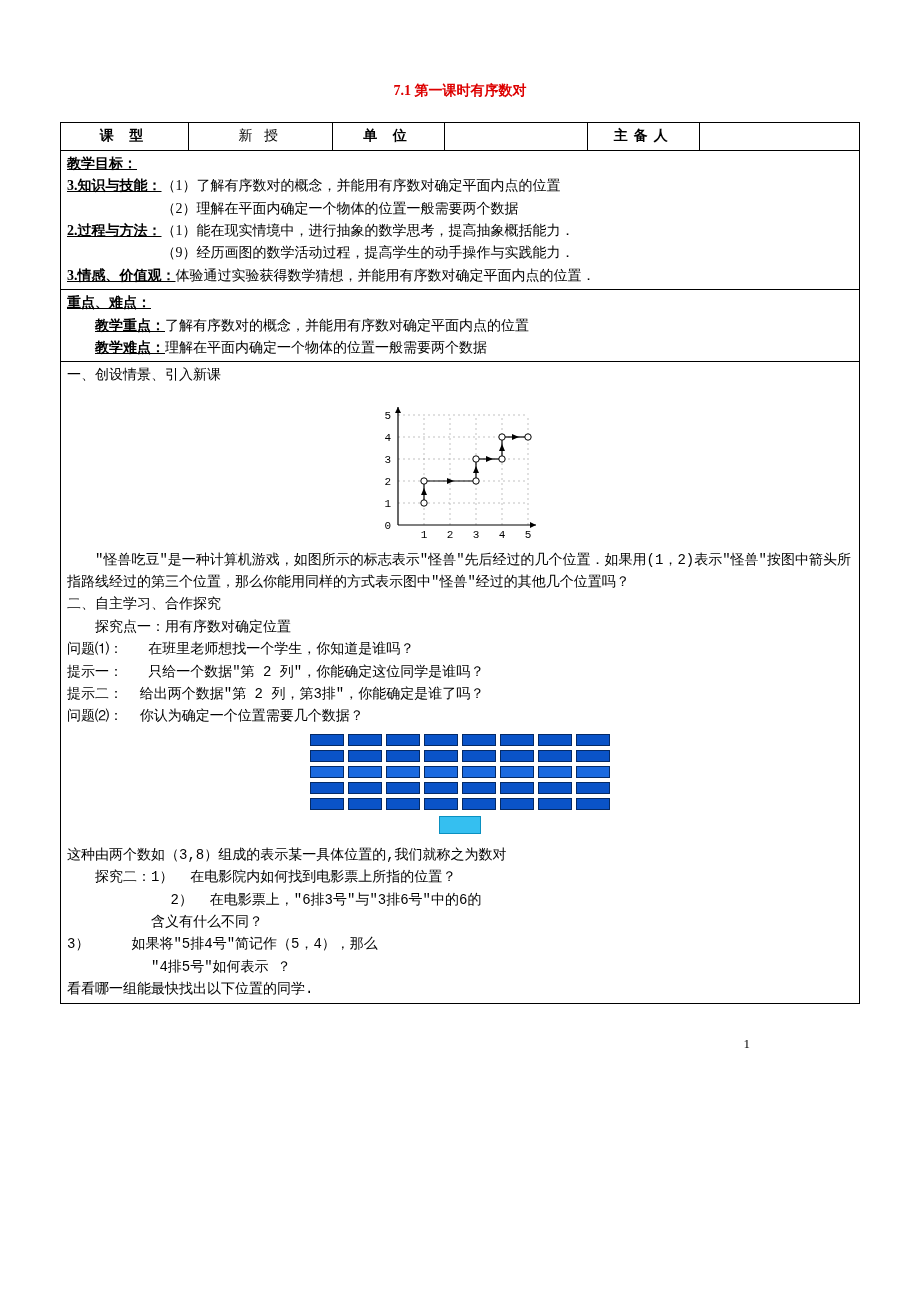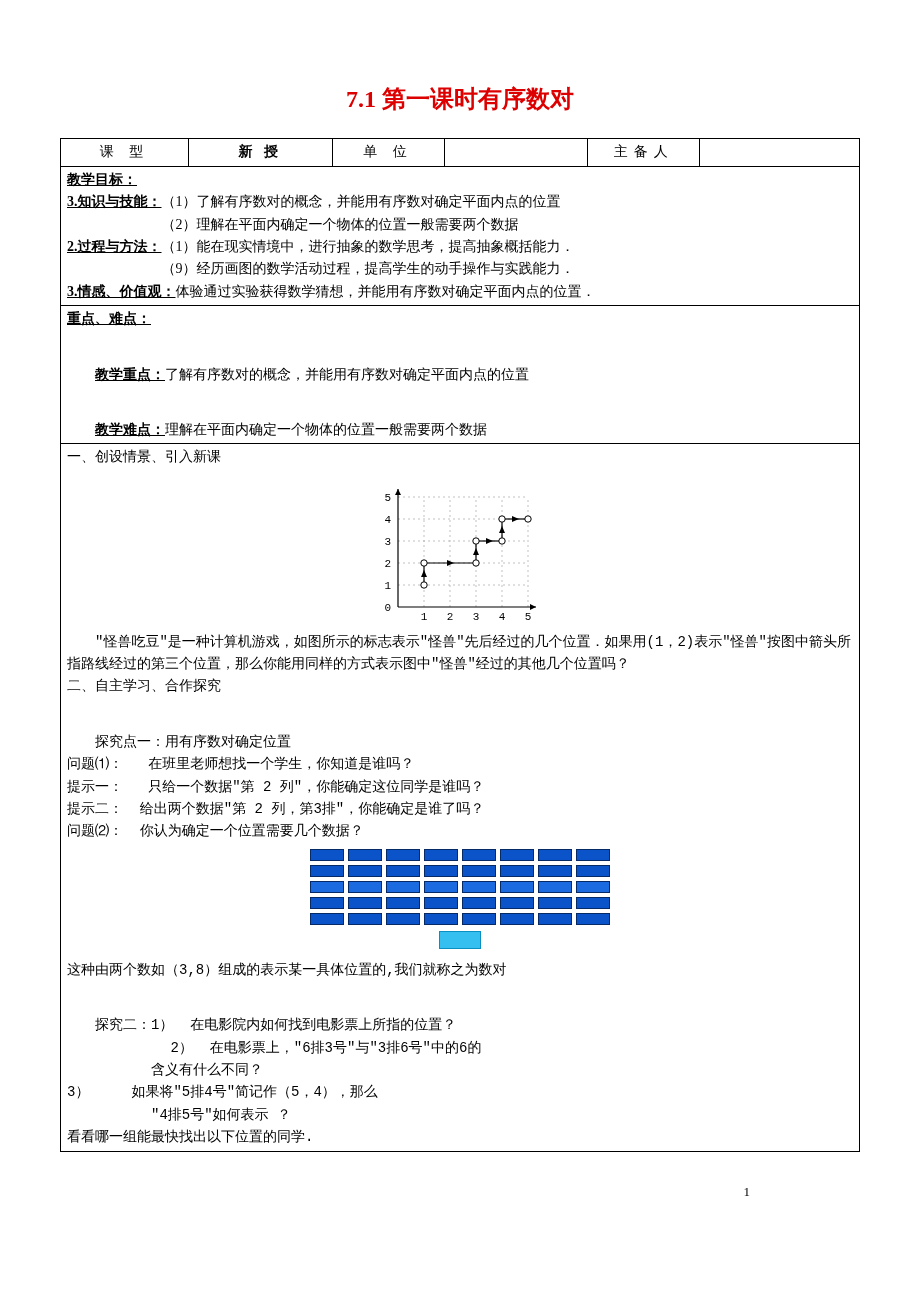--- a/index.html
+++ b/index.html
@@ -9,44 +9,44 @@
     background: #fff;
     margin: 0;
     padding: 80px 60px 40px 60px;
     width: 920px;
     color: #000;
     line-height: 1.6;
   }
   h1 {
     text-align: center;
     color: #dd0000;
-    font-size: 24px;
+    font-size: 14px;
     font-weight: bold;
     margin: 0 0 20px 0;
     font-family: "SimSun", "宋体", serif;
   }
   table.main {
     border-collapse: collapse;
     width: 100%;
     border: 1px solid #000;
   }
   table.main td, table.main th {
     border: 1px solid #000;
     padding: 2px 6px;
     vertical-align: top;
     font-size: 14px;
   }
   .header-row td {
     text-align: center;
-    font-weight: normal;
+    font-weight: bold;
     letter-spacing: 6px;
   }
-  .header-row td.nv { font-weight: bold; letter-spacing: 4px; }
+  .header-row td.nv { font-weight: normal; letter-spacing: 4px; }
   .section-label { font-weight: bold; text-decoration: underline; }
-  .indent1 { padding-left: 2em; display: block; margin-top: 33px; }
+  .indent1 { padding-left: 2em; display: block; }
   .center-head {
     text-align: center;
     font-weight: bold;
   }
   .proc-cell { padding: 4px 8px 12px 8px; font-family: Liberation Mono, monospace; }
   .chart-wrap {
     width: 180px;
     margin: 8px auto 4px auto;
   }
   svg.chart { display: block; }

